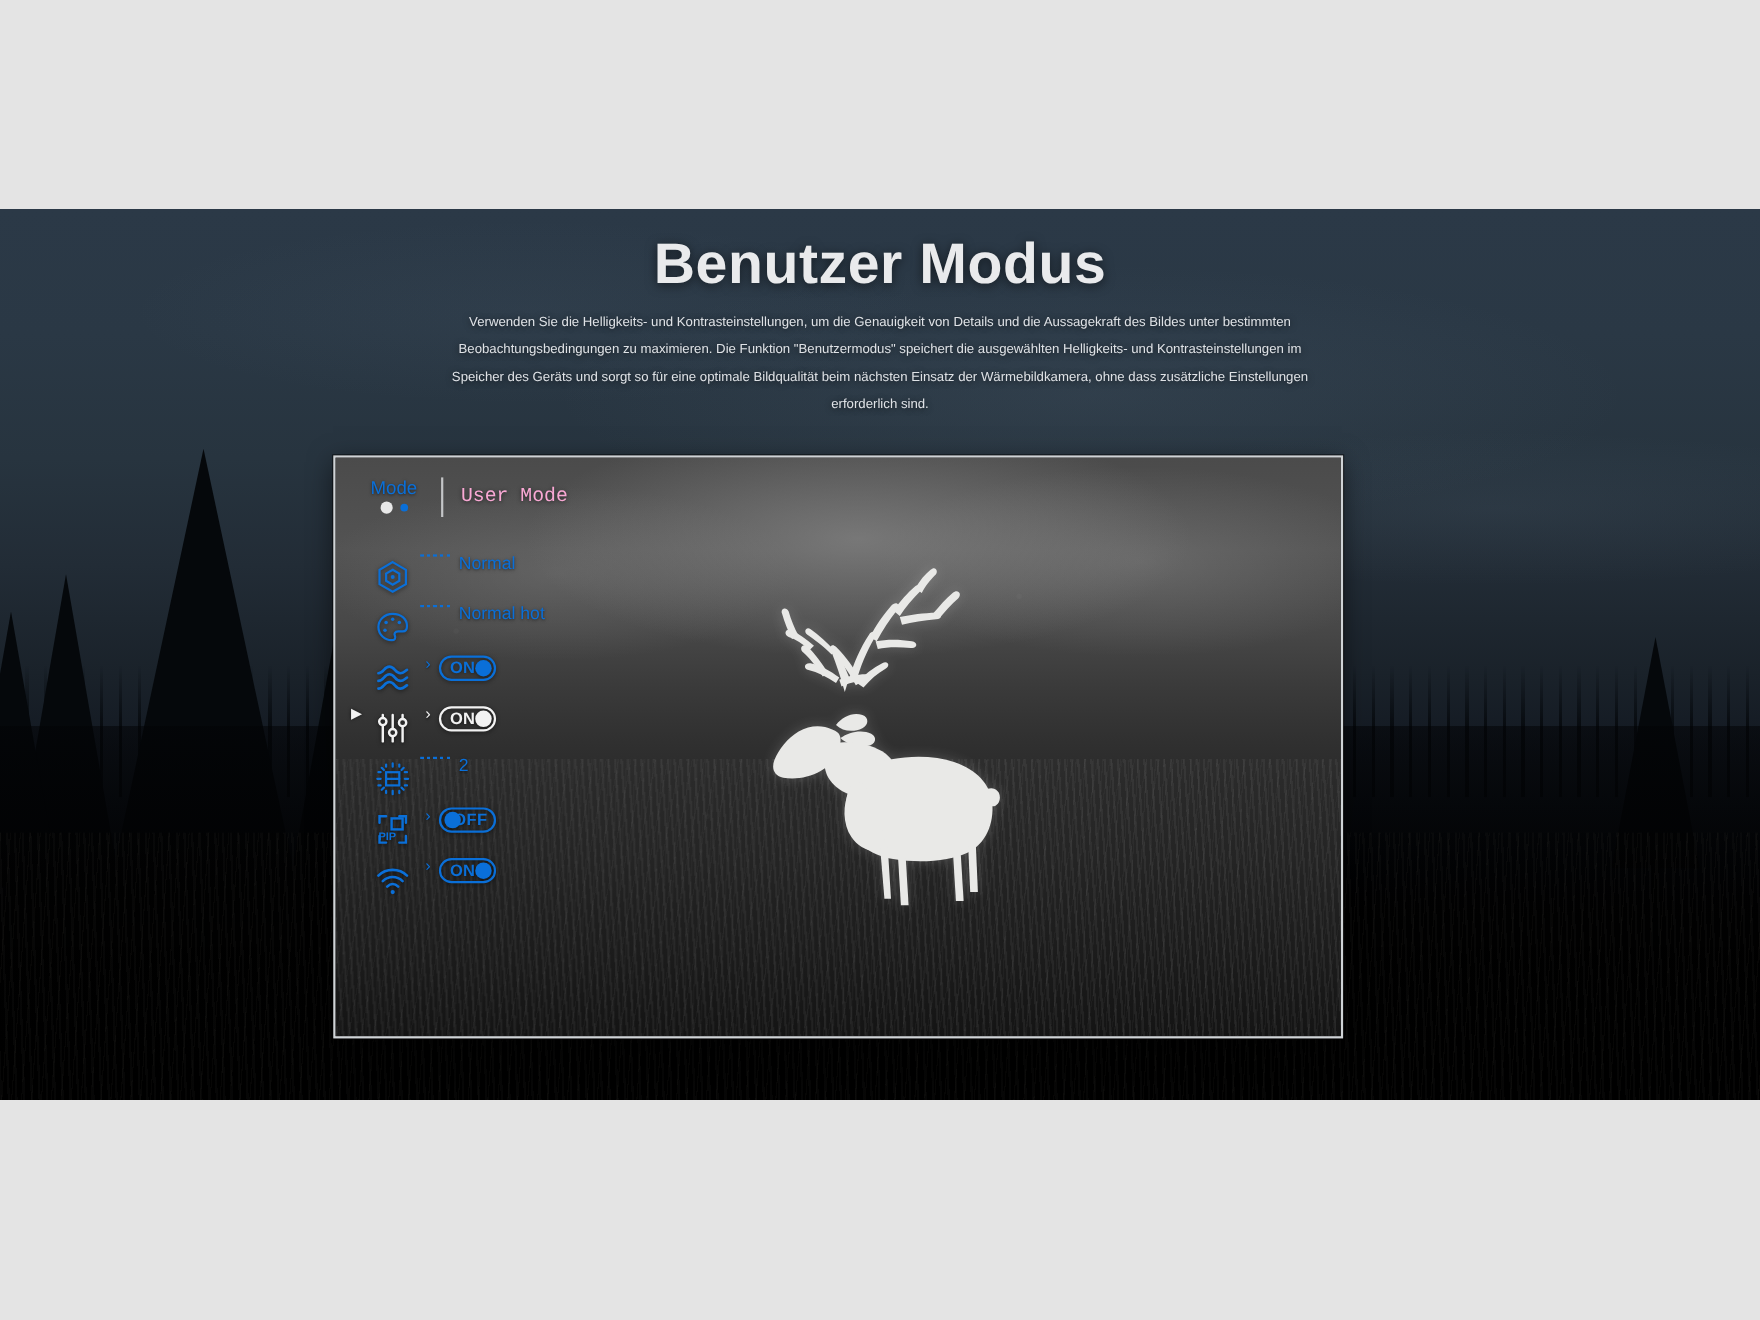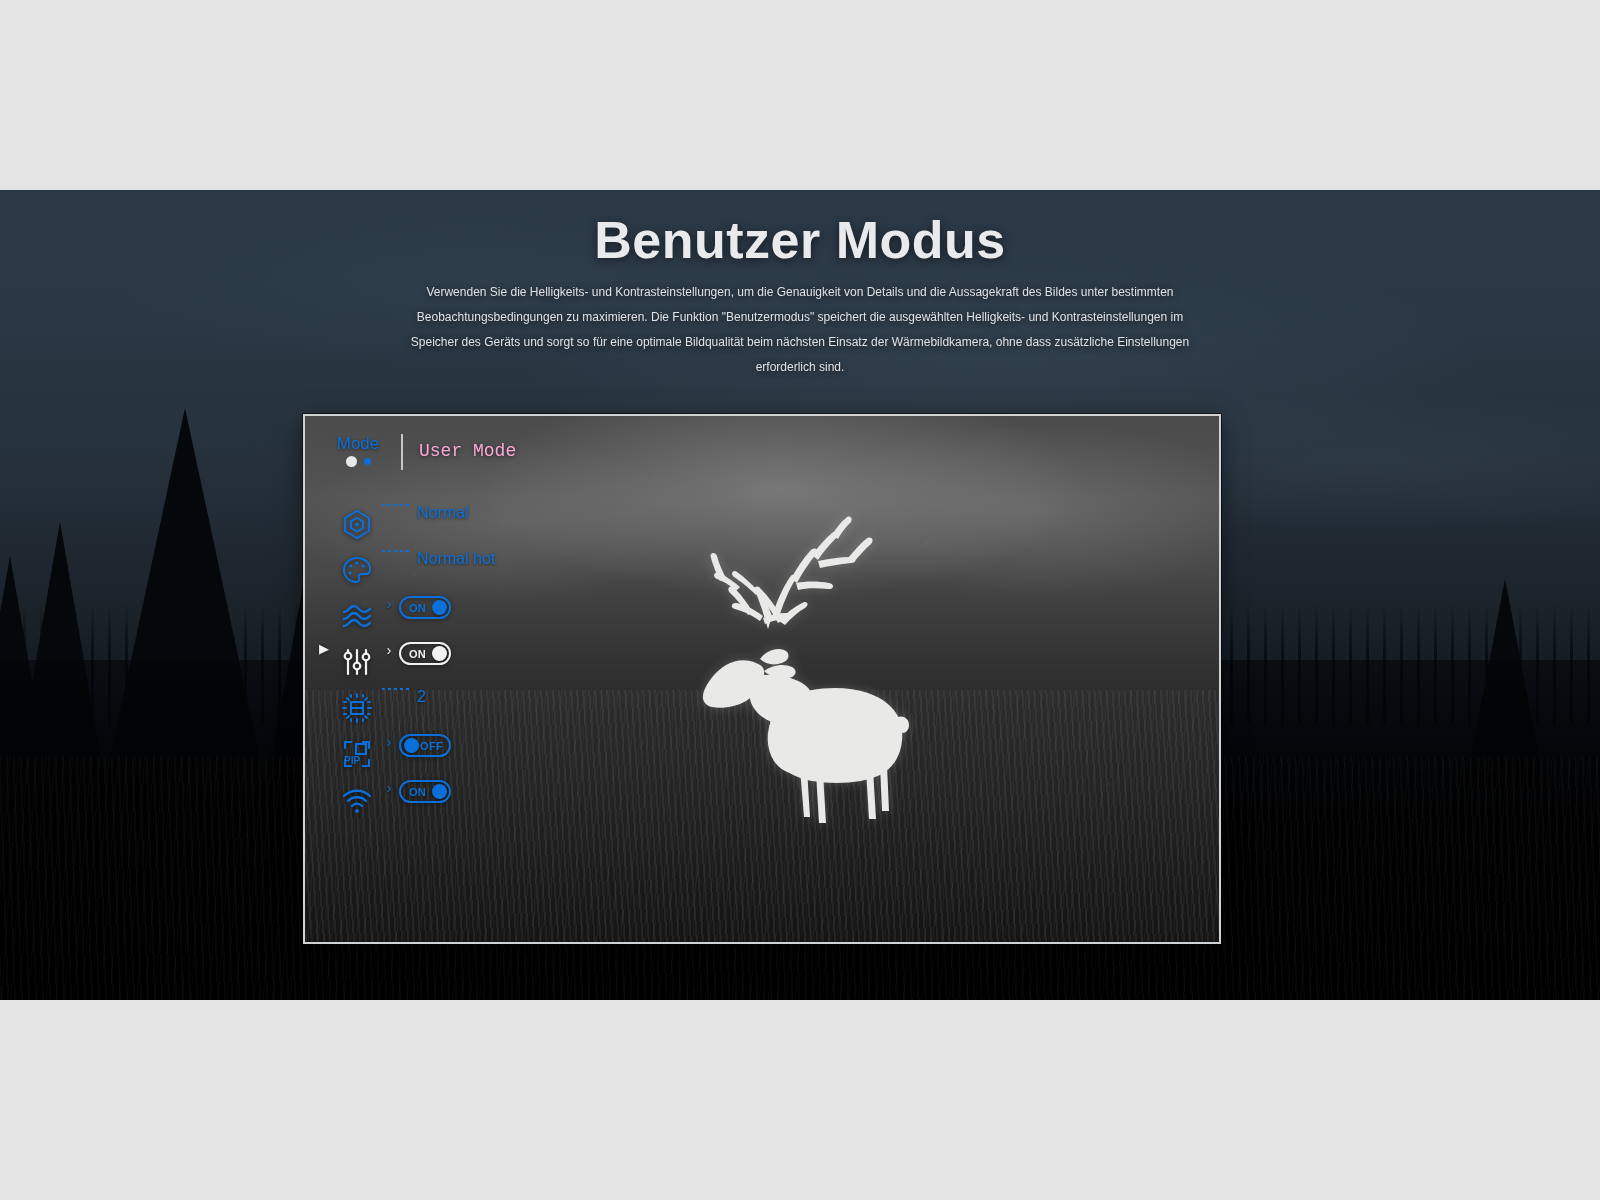--- a/index.html
+++ b/index.html
@@ -155,21 +155,21 @@
   .chev { width:20px; text-align:center; font-size:15px; color:#0a6fd8; line-height:1;
     text-shadow:0 1px 2px rgba(0,0,0,.55); }
   .row.selected .chev { color:#f2f2f2; }
   .val { color:#0a6fd8; font-size:16px; text-shadow:0 1px 3px rgba(0,0,0,.6); padding-left:4px; }
 
   
   .toggle { position:relative; width:52px; height:23px; border-radius:12px;
     border:2.5px solid #0a6fd8; display:flex; align-items:center;
     filter: drop-shadow(0 1px 2px rgba(0,0,0,.55)); }
   .toggle .knob { position:absolute; width:15px; height:15px; border-radius:50%; background:#0a6fd8; top:2px; }
-  .toggle .txt { position:absolute; font-size:11px; font-weight:bold; color:#0a6fd8; letter-spacing:.3px; }
+  .toggle .txt { position:absolute; font-size:15px; font-weight:bold; color:#0a6fd8; letter-spacing:.3px; }
   .toggle.on  .knob { right:2.5px; }
   .toggle.on  .txt  { left:8px; }
   .toggle.off .knob { left:2.5px; }
   .toggle.off .txt  { right:6px; }
   .row.selected .toggle { border-color:#f2f2f2; }
   .row.selected .toggle .knob { background:#f2f2f2; }
   .row.selected .toggle .txt  { color:#f2f2f2; }
 </style>
 </head>
 <body>

